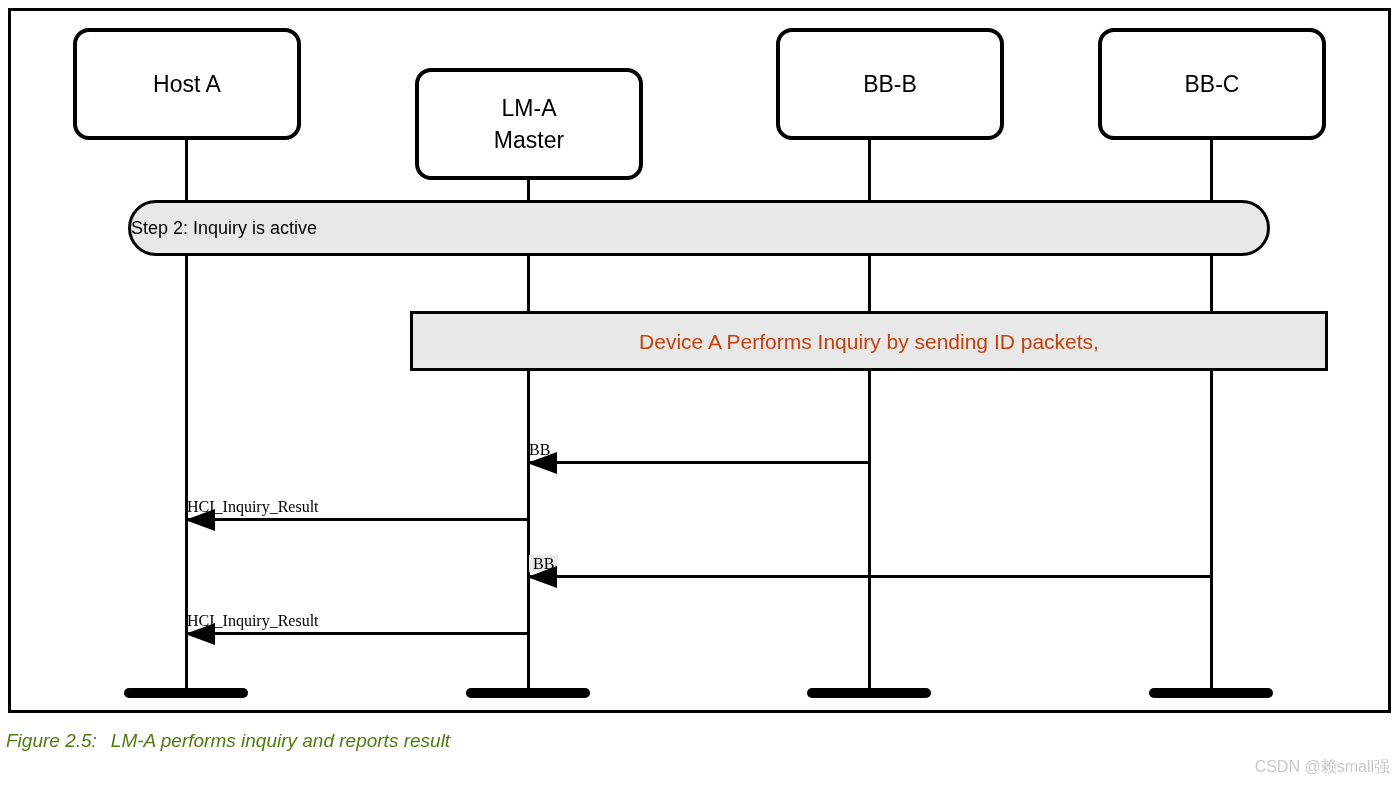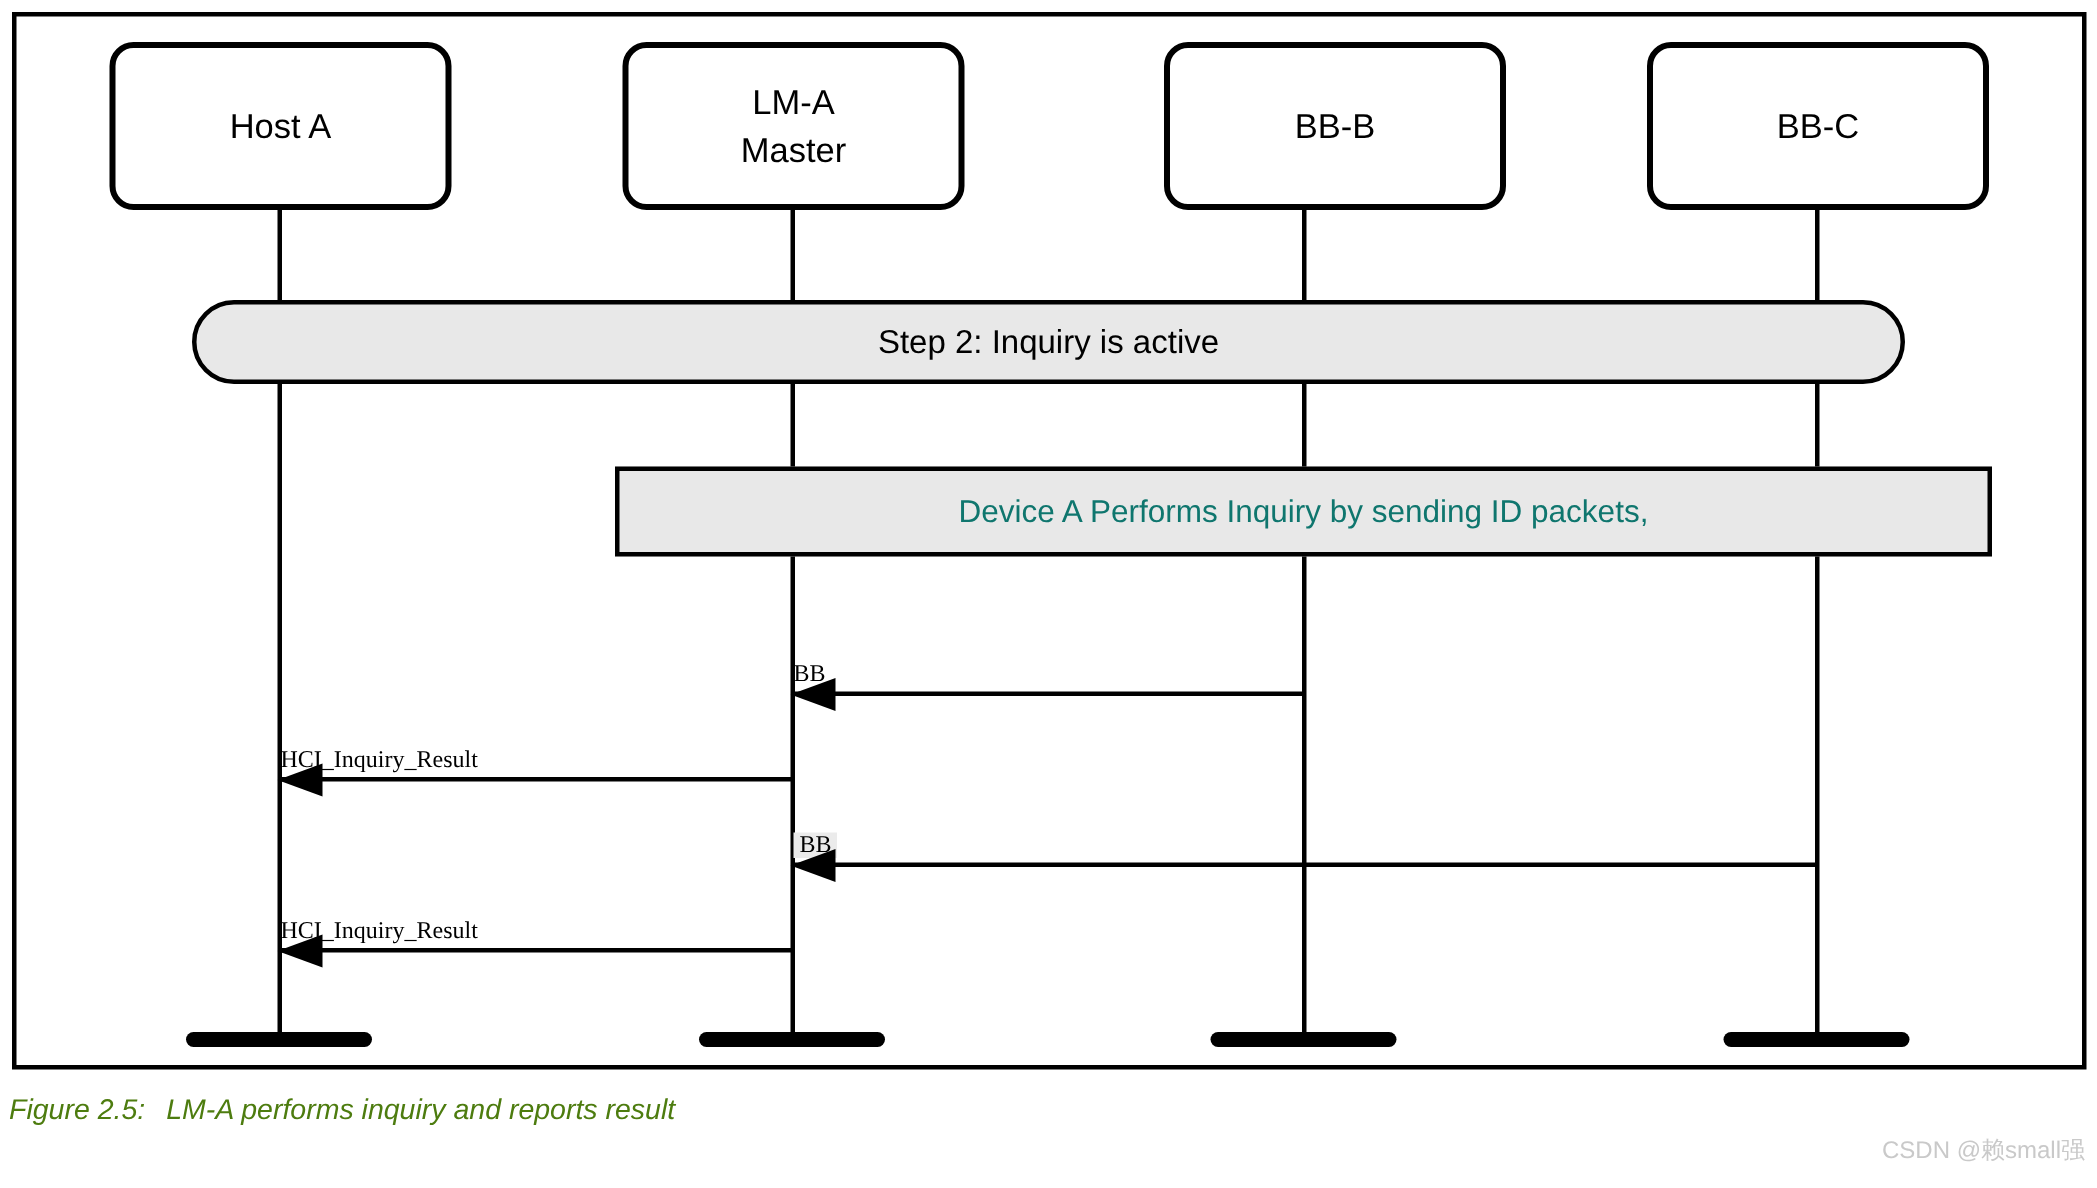--- a/index.html
+++ b/index.html
@@ -36,21 +36,21 @@
     display: flex;
     flex-direction: column;
     align-items: center;
     justify-content: center;
     font-size: 23px;
     line-height: 32px;
     color: #000000;
     z-index: 2;
   }
   .actor-host-a { left: 73px; }
-  .actor-lm-a   { left: 415px; }
+  .actor-lm-a   { left: 415px; margin-top: 40px; }
   .actor-bb-b   { left: 776px; }
   .actor-bb-c   { left: 1098px; text-align: right; }
 
   .lifeline {
     position: absolute;
     top: 140px;
     width: 3px;
     height: 552px;
     background: #000000;
     z-index: 1;
@@ -62,39 +62,39 @@
 
   .step-banner {
     position: absolute;
     left: 128px; top: 200px;
     width: 1142px; height: 56px;
     background: #e8e8e8;
     border: 3px solid #000000;
     border-radius: 28px;
     display: flex;
     align-items: center;
-    justify-content: center;
-    font-size: 22px;
+    justify-content: flex-start;
+    font-size: 18px;
     color: #000000;
     z-index: 2;
   }
 
   .note-box {
     position: absolute;
     left: 410px; top: 311px;
     width: 918px; height: 60px;
     background: #e8e8e8;
     border: 3px solid #000000;
     display: flex;
     flex-direction: column;
     align-items: center;
     justify-content: center;
     font-size: 21px;
     line-height: 27px;
-    color: #0f766e;
+    color: #c2410c;
     z-index: 2;
   }
 
   .message {
     position: absolute;
     z-index: 3;
   }
   .msg-label {
     font-size: 16px;
     line-height: 20px;

